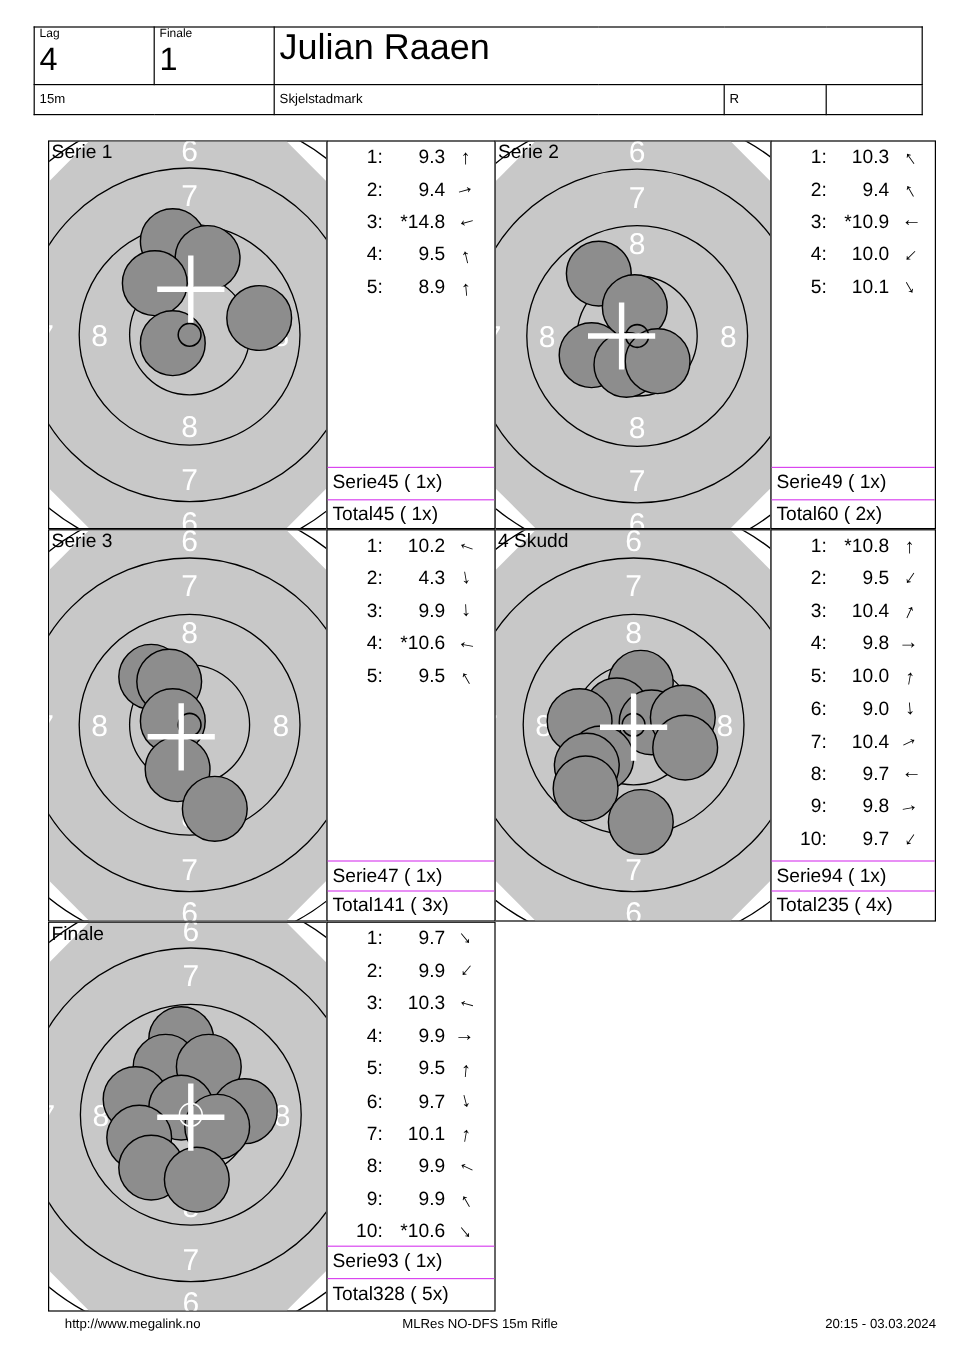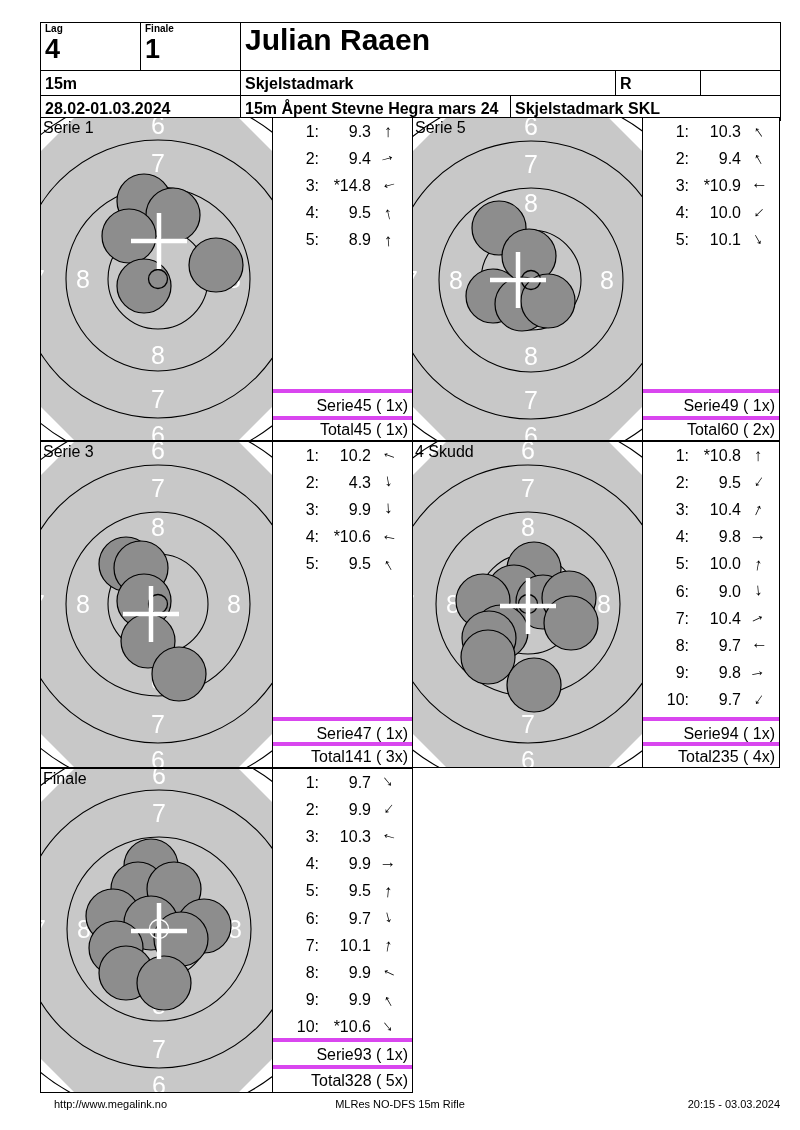--- a/index.html
+++ b/index.html
@@ -1,25 +1,25 @@
 <!DOCTYPE html>
 <html><head>
 <meta charset="utf-8">
 <style>
   html,body{margin:0;padding:0;background:#fff;}
   #page{position:relative;width:800px;height:1130px;background:#fff;
         font-family:"Liberation Sans",sans-serif;color:#000;overflow:hidden;}
 
   
-  #hdr{position:absolute;left:40px;top:22px;width:740px;border-collapse:collapse;table-layout:fixed;font-weight:bold;}
+  #hdr{position:absolute;left:28px;top:22px;width:740px;border-collapse:collapse;table-layout:fixed;}
   #hdr td{border:1px solid #000;padding:0 0 0 4px;vertical-align:top;overflow:hidden;white-space:nowrap;}
   .cell-small-label{font-size:10px;line-height:11px;display:block;}
   .cell-big-value{font-size:27px;line-height:30px;display:block;}
   td.name-cell{font-size:30px;vertical-align:middle;padding-left:6px;}
-  .r2{font-size:16px;height:24px;vertical-align:middle !important;line-height:23px;margin-left:40px;}
+  .r2{font-size:11px;height:24px;vertical-align:middle !important;line-height:23px;margin-left:40px;}
 
   
   .tbox{position:absolute;border:1px solid #000;background:#fff;box-sizing:border-box;}
   #tb0{left:40px;top:117px;width:233px;height:324px}
   #tb1{left:412px;top:117px;width:231px;height:324px}
   #tb2{left:40px;top:441px;width:233px;height:327px}
   #tb3{left:412px;top:441px;width:231px;height:327px}
   #tb4{left:40px;top:768px;width:233px;height:325px}
   .tface{position:absolute;left:0;top:0;}
   .ttitle{position:absolute;left:2px;top:0px;font-size:16px;line-height:19px;z-index:2;}
@@ -32,22 +32,22 @@
   #sb3{left:642px;top:441px;width:138px;height:327px}
   #sb4{left:272px;top:768px;width:141px;height:325px}
 
   .rows{position:absolute;left:0;top:0;right:0;}
   .srow{height:27.2px;display:flex;align-items:center;font-size:16px;}
   .srow .idx{width:46px;text-align:right;}
   .srow .val{width:52px;text-align:right;}
   .srow .arr{width:34px;text-align:center;display:inline-block;font-size:17px;line-height:17px;}
   .srow .arr span{display:inline-block;}
 
-  .sumrow{position:absolute;left:0;right:0;border-top:4px solid #d946ef;height:26px;
-          display:flex;justify-content:flex-end;align-items:center;padding:0 4px;font-size:16px;}
+  .sumrow{position:absolute;left:0;right:0;border-top:1px solid #d946ef;height:26px;
+          display:flex;justify-content:flex-start;align-items:center;padding:0 4px;font-size:16px;}
   #sb0 .sum1,#sb1 .sum1{top:271px}
   #sb0 .sum2,#sb1 .sum2{top:298px;bottom:0;height:auto;}
   #sb2 .sum1,#sb3 .sum1{top:275px}
   #sb2 .sum2,#sb3 .sum2{top:300px;bottom:0;height:auto;}
   #sb4 .sum1{top:269px}
   #sb4 .sum2{top:296px;bottom:0;height:auto;}
 
   
   .foot{position:absolute;top:1098px;font-size:11px;}
   #foot-left{left:54px;}
@@ -79,25 +79,20 @@
         <span class="cell-big-value">1</span>
       </td>
       <td colspan="4" class="name-cell">Julian Raaen</td>
     </tr>
     <tr style="height:24px">
       <td colspan="2" class="r2">15m</td>
       <td colspan="2" class="r2">Skjelstadmark</td>
       <td class="r2">R</td>
       <td class="r2"></td>
     </tr>
-    <tr style="height:23px">
-      <td colspan="2" class="r2">28.02-01.03.2024</td>
-      <td class="r2">15m Åpent Stevne Hegra mars 24</td>
-      <td colspan="3" class="r2">Skjelstadmark SKL</td>
-    </tr>
   </tbody>
     </table>
 
   <div class="tbox" id="tb0">
     <svg class="tface" width="231" height="322" viewBox="0 0 231 322">
         <path d="M33,0 L198,0 L231,33 L231,289 L198,322 L33,322 L0,289 L0,33 Z" fill="#c8c8c8"></path>
         <circle cx="117" cy="161" r="9.5" fill="none" stroke="#000000" stroke-width="1.1"></circle>
         <circle cx="117" cy="161" r="50" fill="none" stroke="#000000" stroke-width="1.1"></circle>
         <circle cx="117" cy="161" r="92" fill="none" stroke="#000000" stroke-width="1.1"></circle>
         <circle cx="117" cy="161" r="139" fill="none" stroke="#000000" stroke-width="1.1"></circle>
@@ -141,21 +136,21 @@
         <text x="118" y="17" fill="#ffffff" font-size="25px" text-anchor="middle" font-family="&quot;Liberation Sans&quot;,sans-serif">6</text>
         <text x="118" y="327" fill="#ffffff" font-size="25px" text-anchor="middle" font-family="&quot;Liberation Sans&quot;,sans-serif">6</text>
         <circle cx="86" cy="110" r="27" fill="#8d8d8d" stroke="#000" stroke-width="1.2"></circle>
         <circle cx="116" cy="138" r="27" fill="#8d8d8d" stroke="#000" stroke-width="1.2"></circle>
         <circle cx="80" cy="178" r="27" fill="#8d8d8d" stroke="#000" stroke-width="1.2"></circle>
         <circle cx="109" cy="186" r="27" fill="#8d8d8d" stroke="#000" stroke-width="1.2"></circle>
         <circle cx="135" cy="183" r="27" fill="#8d8d8d" stroke="#000" stroke-width="1.2"></circle>
         <circle cx="118" cy="162" r="9.5" fill="none" stroke="#000000" stroke-width="1.3"></circle>
         <path d="M77,162 H133 M105,134 V190" stroke="#ffffff" stroke-width="4.5" fill="none"></path>
       </svg>
-    <div class="ttitle">Serie 5</div>
+    <div class="ttitle">Serie 2</div>
   </div>
   <div class="tbox" id="tb2">
     <svg class="tface" width="231" height="325" viewBox="0 0 231 325">
         <path d="M33,0 L198,0 L231,33 L231,292 L198,325 L33,325 L0,292 L0,33 Z" fill="#c8c8c8"></path>
         <circle cx="117" cy="162" r="9.5" fill="none" stroke="#000000" stroke-width="1.1"></circle>
         <circle cx="117" cy="162" r="50" fill="none" stroke="#000000" stroke-width="1.1"></circle>
         <circle cx="117" cy="162" r="92" fill="none" stroke="#000000" stroke-width="1.1"></circle>
         <circle cx="117" cy="162" r="139" fill="none" stroke="#000000" stroke-width="1.1"></circle>
         <circle cx="117" cy="162" r="186" fill="none" stroke="#000000" stroke-width="1.1"></circle>
         <text x="42" y="171" fill="#ffffff" font-size="25px" text-anchor="middle" font-family="&quot;Liberation Sans&quot;,sans-serif">8</text>

